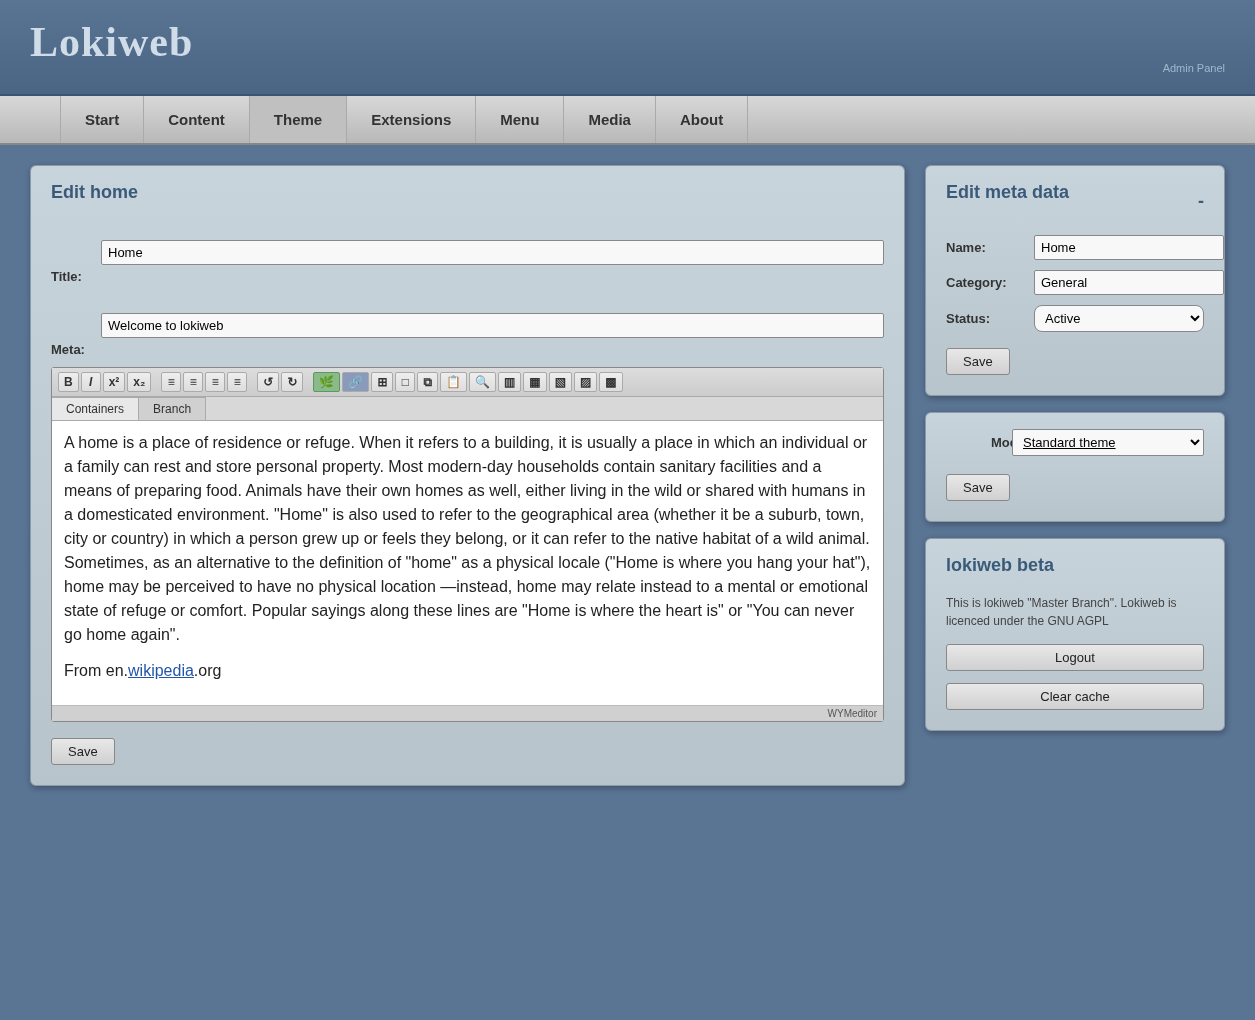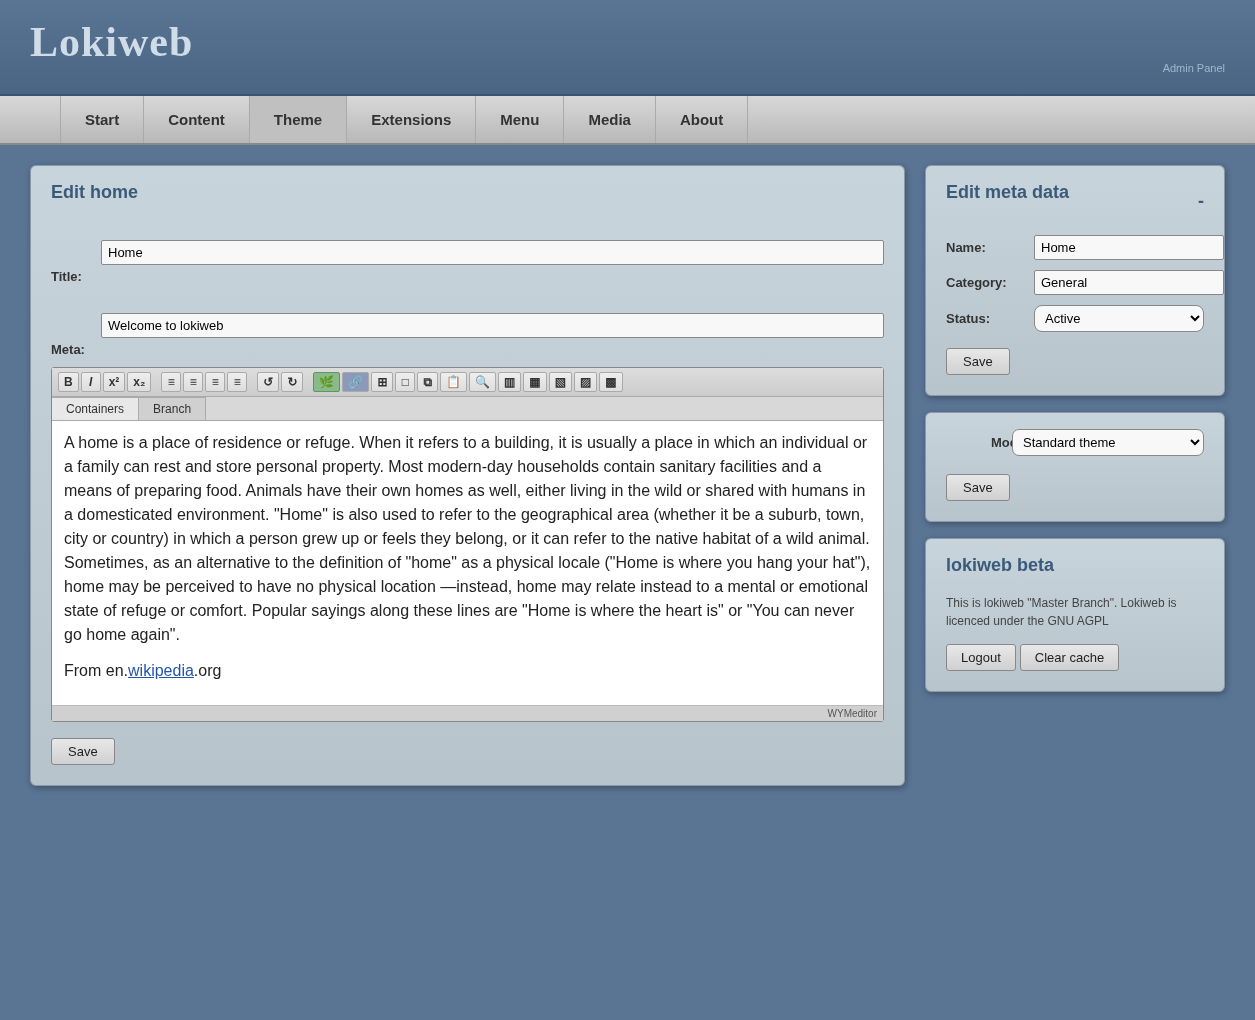--- a/index.html
+++ b/index.html
@@ -240,21 +240,22 @@
 
     .beta-text {
       font-size: 12px;
       color: #444;
       margin-bottom: 14px;
       line-height: 1.5;
     }
 
     .btn-row {
       display: flex;
-      gap: 4px;
+      gap: 12px;
+      flex-direction: column;
     }
     .action-btn {
       padding: 5px 14px;
       background: linear-gradient(180deg, #e8e8e8 0%, #d0d0d0 100%);
       border: 1px solid #888;
       border-radius: 3px;
       font-size: 13px;
       cursor: pointer;
       color: #222;
     }
@@ -270,21 +271,22 @@
       font-weight: bold;
       color: #333;
       padding-left: 45px;
     }
     .mode-select {
       flex: 1;
       padding: 4px 6px;
       border: 1px solid #888;
       background: #f8f8f8;
       font-size: 13px;
-      border-radius: 7px;
+      border-radius: 2px;
+      text-decoration: underline;
     }
   </style>
 </head>
 <body>
 
 <div id="header">
   <div id="logo-title">Lokiweb</div>
   <div id="logo-subtitle">Admin Panel</div>
 </div>
 

